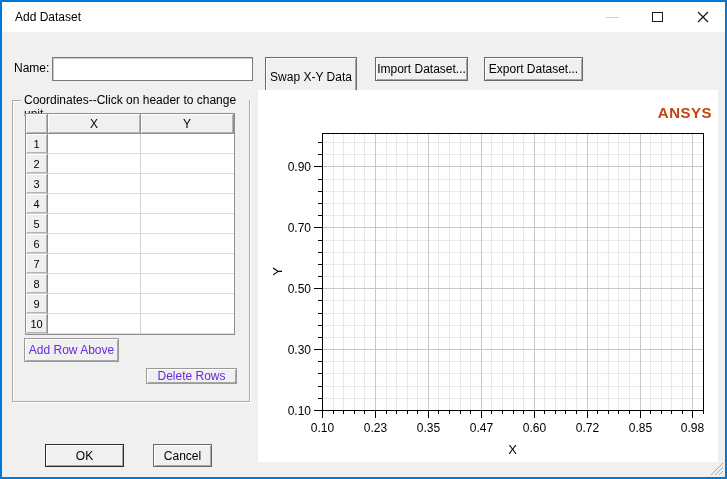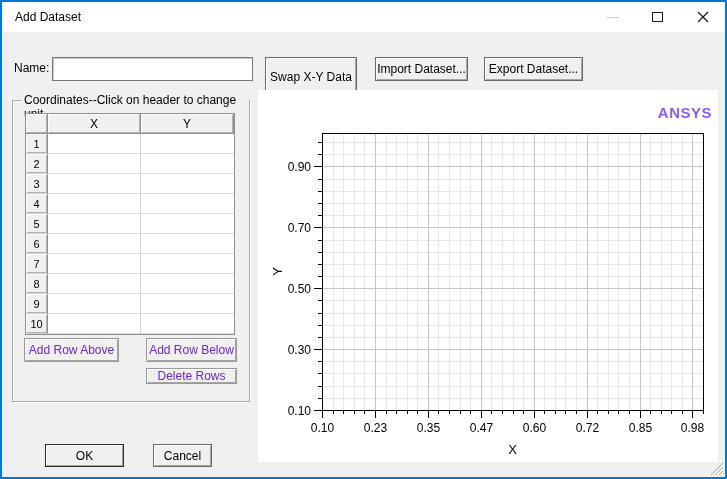--- a/index.html
+++ b/index.html
@@ -44,21 +44,21 @@
          font-size:12px;display:flex;align-items:center;justify-content:center;color:#000;}
   .rcell{background:#f0f0f0;border-right:1px solid #8f8f8f;border-bottom:1px solid #cfcfcf;
          box-shadow:inset 1px 1px 0 #ffffff,inset -1px -1px 0 #b3b3b3;
          font-size:11px;display:flex;align-items:center;justify-content:center;color:#000;}
   .cell{background:#ffffff;border-right:1px solid #d0d0d0;border-bottom:1px solid #dcdcdc;}
   .cell:nth-child(3n){border-right:none;}
 
   
   .chart-panel{position:absolute;left:256px;top:58px;width:460px;height:372px;background:#ffffff;}
   .ansys{position:absolute;right:6px;top:14px;font-size:15px;font-weight:700;
-         letter-spacing:0.5px;color:#8b5cf6;}
+         letter-spacing:0.5px;color:#c2410c;}
   .grip{position:absolute;right:1px;bottom:1px;width:14px;height:14px;}
 </style>
 </head>
 <body>
 
 <div class="win">
 
   <div class="titlebar">
     <span class="tb-title">Add Dataset</span>
     <div class="tb-btns">
@@ -118,21 +118,20 @@
           <div class="cell"></div>
           <div class="rcell">9</div>
           <div class="cell"></div>
           <div class="cell"></div>
           <div class="rcell">10</div>
           <div class="cell"></div>
           <div class="cell"></div>
         </div>
 
       <div class="btn disabled" id="btn-add-above" style="left:11px;top:237px;width:95px;height:24px;">Add Row Above</div>
-      <div class="btn disabled" id="btn-add-below" style="left:133px;top:237px;width:91px;height:24px;">Add Row Below</div>
       <div class="btn disabled" id="btn-delete" style="left:133px;top:267px;width:91px;height:16px;">Delete Rows</div>
     </div>
 
     <div class="btn default" style="left:43px;top:412px;width:79px;height:23px;">OK</div>
     <div class="btn" style="left:151px;top:412px;width:59px;height:23px;">Cancel</div>
 
     <div class="chart-panel">
       <span class="ansys">ANSYS</span>
       <svg id="plot-svg" width="460" height="372" viewBox="0 0 460 372">
           <line x1="75.5" y1="43" x2="75.5" y2="320" stroke="#e8e8e8" stroke-width="1"></line>

